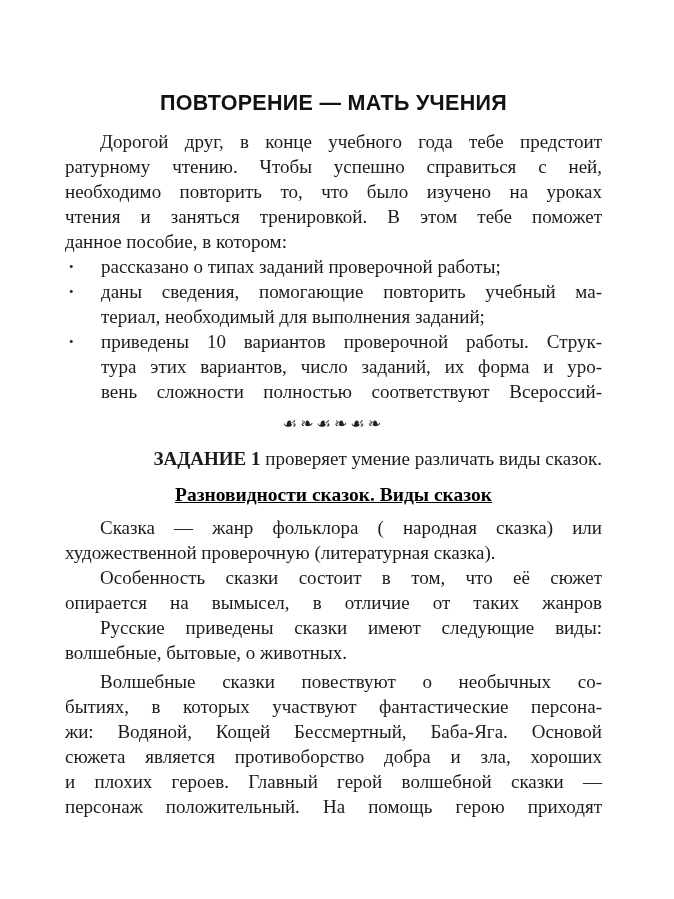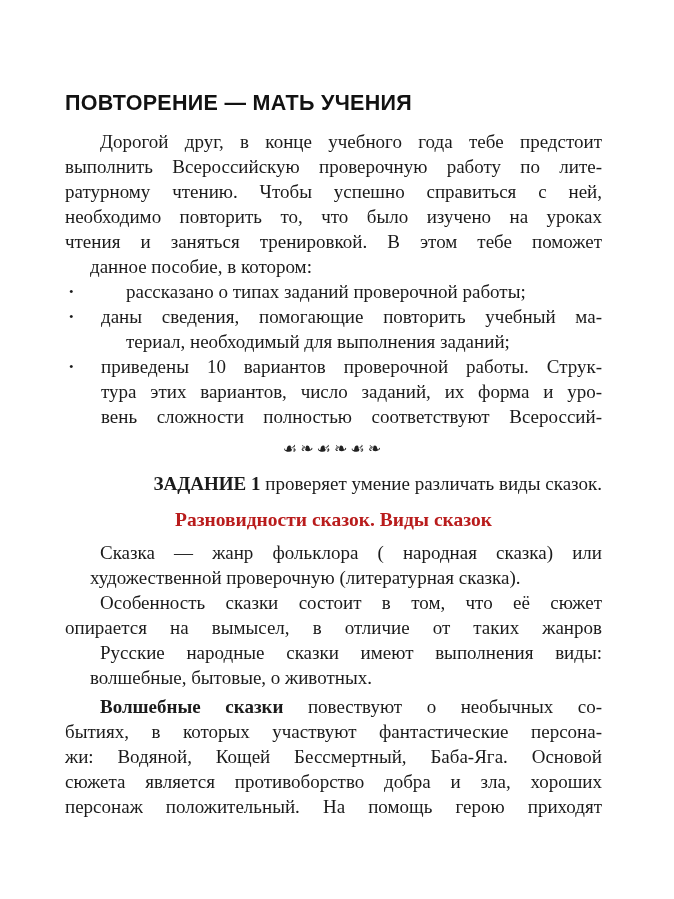--- a/index.html
+++ b/index.html
@@ -18,33 +18,33 @@
     font-family: "Liberation Serif", "DejaVu Serif", serif;
     font-size: 19px;
     line-height: 25px;
     overflow: hidden;
   }
   .title {
     font-family: "Liberation Sans", "DejaVu Sans", sans-serif;
     font-size: 21.5px;
     line-height: 26px;
     font-weight: 700;
+    text-align: center;
     letter-spacing: 0.3px;
     color: #121212;
     margin: 0 0 13px 0;
   }
   .para { margin: 0; }
   .line {
     text-align: justify;
     text-align-last: justify;
   }
   .line.final {
     text-align: left;
     text-align-last: left;
-    margin-left: 25px;
   }
   .line.indent { text-indent: 35px; }
   .bullet-item { display: flex; }
   .bullet-dot {
     flex: 0 0 32px;
     font-size: 13px;
     line-height: 25px;
     padding-left: 4px;
     color: #1b1b1b;
   }
@@ -62,35 +62,35 @@
     text-align: right;
     margin: 0 0 11px 0;
   }
   .task-line b { font-weight: 700; }
   .subheading {
     font-size: 19.5px;
     line-height: 25px;
     font-weight: 700;
     text-align: center;
     margin: 0 0 8px 0;
-    color: #b91c1c;
+    color: #000000;
+    text-decoration: underline;
   }
   .magic-para { margin-top: 4px; }
-  b.lead { font-weight: 700; margin-top: 36px; }
+  b.lead { font-weight: 400; margin-top: 36px; }
 </style>
 </head>
 <body>
 
 <div class="page">
 
   <h1 class="title">ПОВТОРЕНИЕ — МАТЬ УЧЕНИЯ</h1>
 
   <div class="para">
       <div class="line indent">Дорогой друг, в конце учебного года тебе предстоит</div>
-      <div class="line">выполнить Всероссийскую проверочную работу по лите-</div>
       <div class="line">ратурному чтению. Чтобы успешно справиться с ней,</div>
       <div class="line">необходимо повторить то, что было изучено на уроках</div>
       <div class="line">чтения и заняться тренировкой. В этом тебе поможет</div>
       <div class="line final">данное пособие, в котором:</div>
     </div>
 
   <div>
     <div class="bullet-item">
       <span class="bullet-dot">•</span>
       <div class="bullet-text">
@@ -122,27 +122,28 @@
 
   <div class="para">
       <div class="line indent">Сказка — жанр фольклора ( народная сказка) или</div>
       <div class="line final">художественной проверочную (литературная сказка).</div>
     </div>
   <div class="para">
       <div class="line indent">Особенность сказки состоит в том, что её сюжет</div>
       <div class="line">опирается на вымысел, в отличие от таких жанров</div>
     </div>
   <div class="para">
-      <div class="line indent">Русские народные сказки имеют выполнения виды:</div>
+      <div class="line indent">Русские приведены сказки имеют следующие виды:</div>
       <div class="line final">волшебные, бытовые, о животных.</div>
     </div>
 
   <div class="para magic-para">
     <div class="line indent"><b class="lead">Волшебные сказки</b><span> повествуют о необычных со-</span></div>
     <div>
         <div class="line">бытиях, в которых участвуют фантастические персона-</div>
         <div class="line">жи: Водяной, Кощей Бессмертный, Баба-Яга. Основой</div>
         <div class="line">сюжета является противоборство добра и зла, хороших</div>
+        <div class="line">и плохих героев. Главный герой волшебной сказки —</div>
         <div class="line">персонаж положительный. На помощь герою приходят</div>
       </div>
   </div>
 
 </div>
 
 </body></html>

